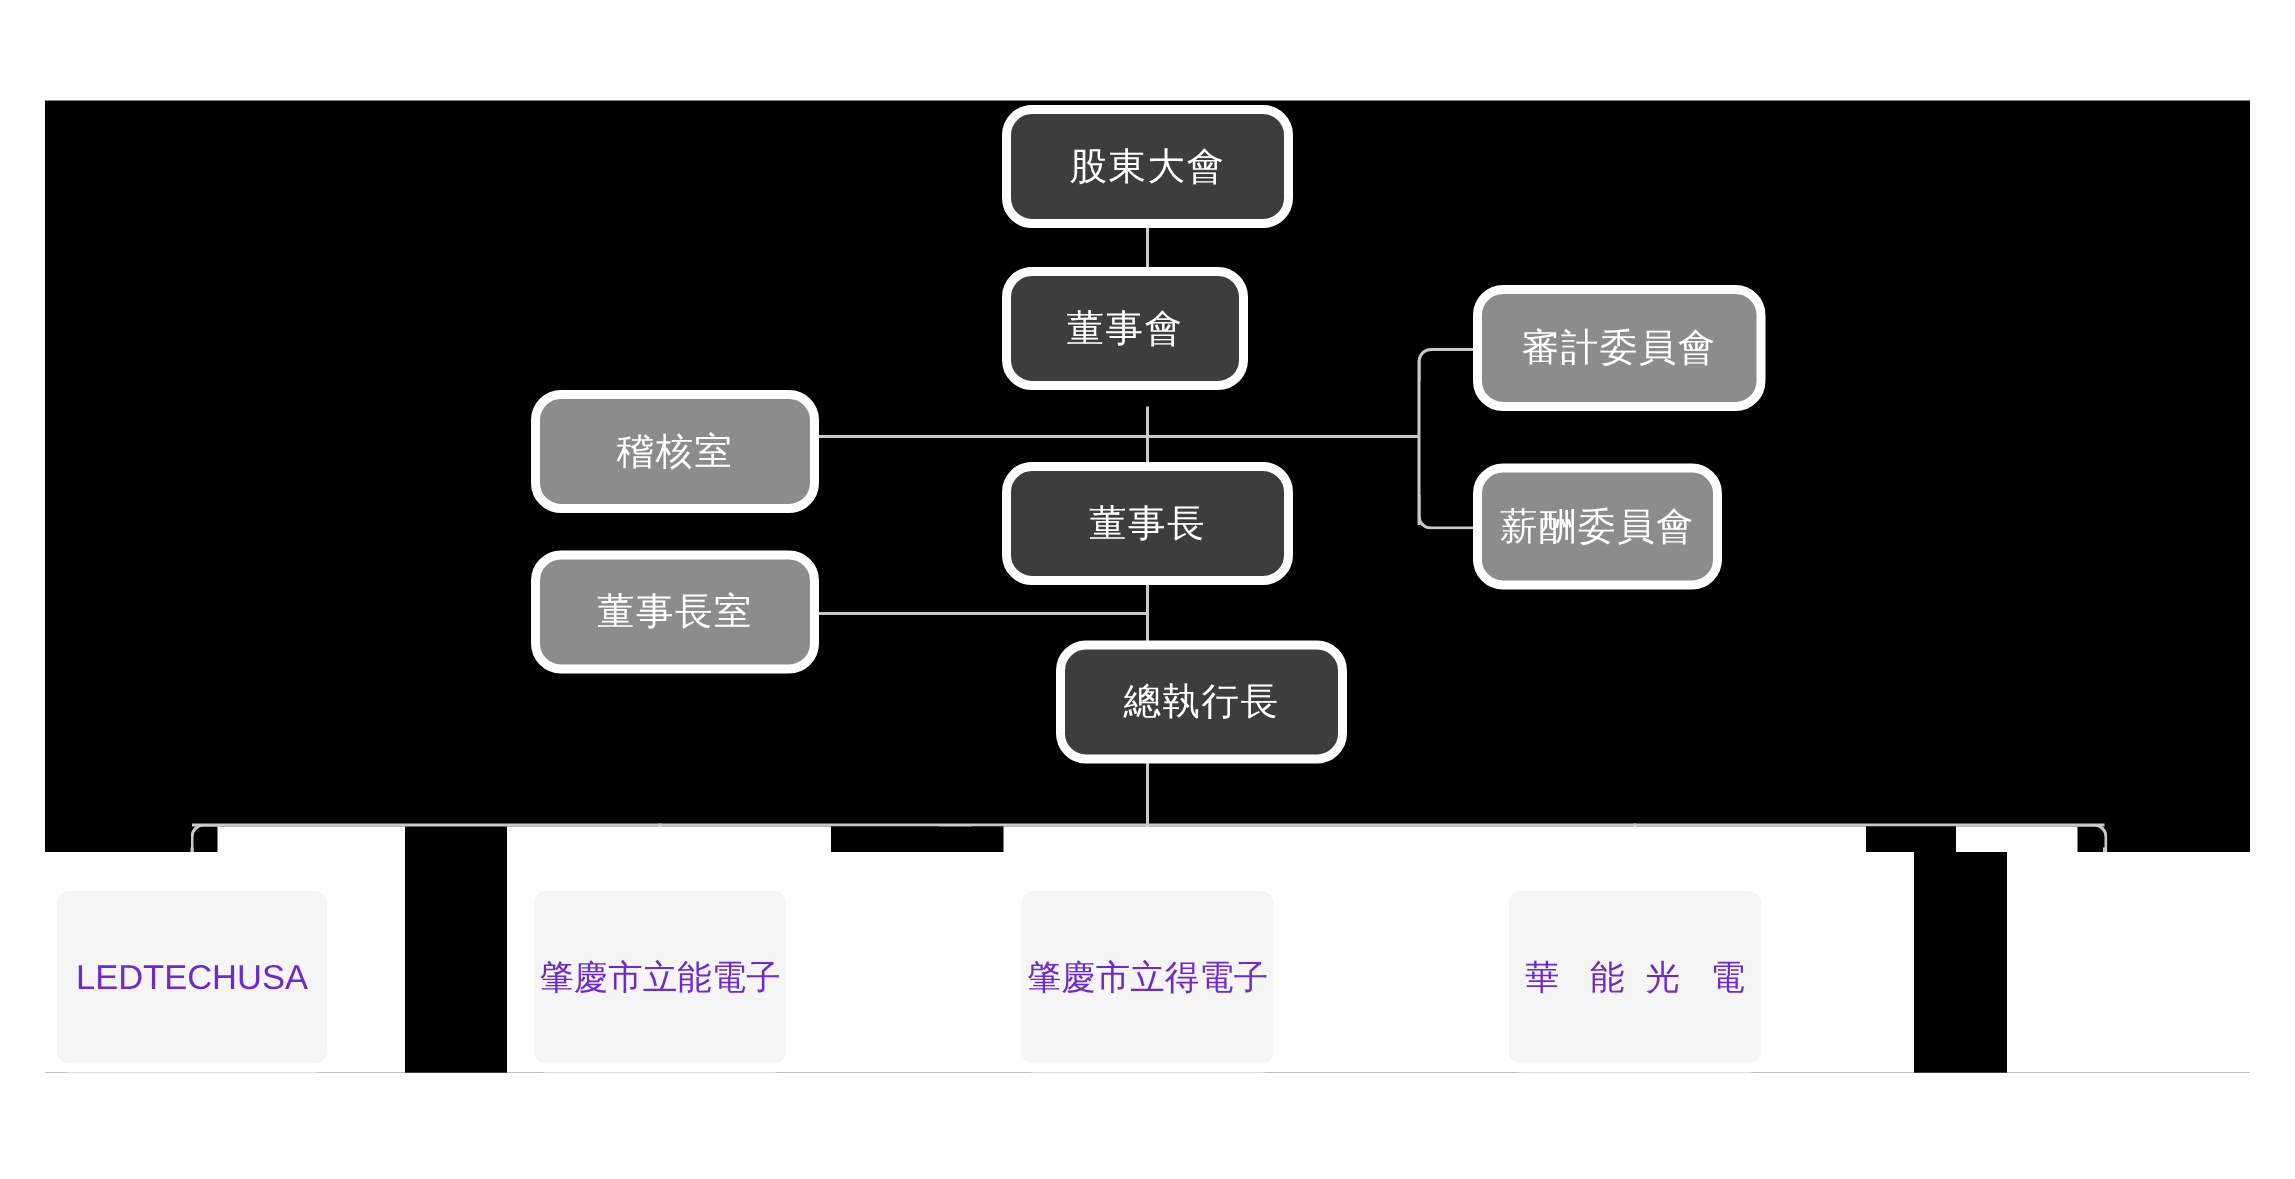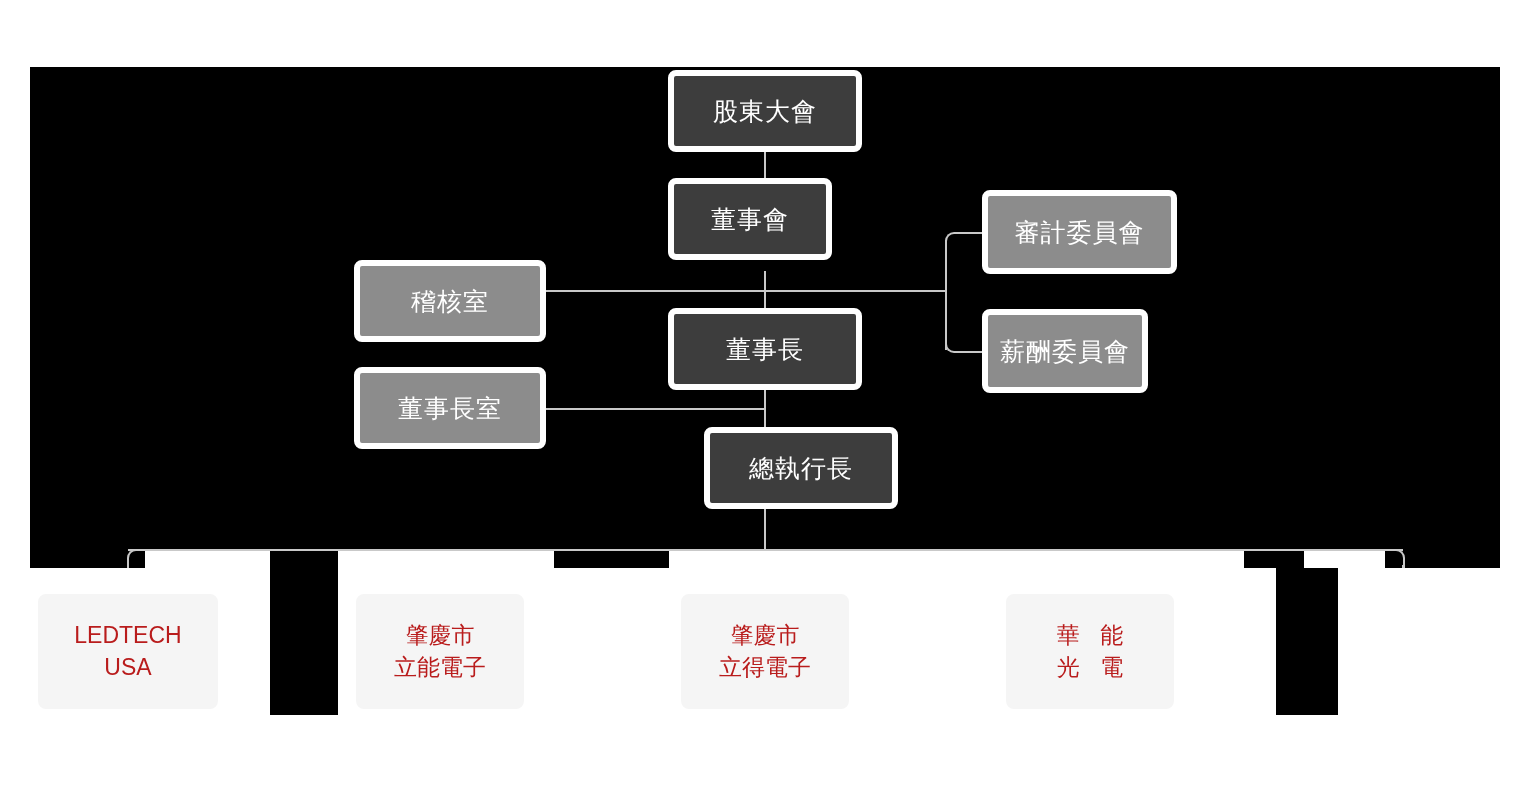--- a/index.html
+++ b/index.html
@@ -35,45 +35,44 @@
   .artifact-w{position:absolute;background:#ffffff;}
 
   
   .node{
     position:absolute;
     box-sizing:border-box;
     display:flex;
     align-items:center;
     justify-content:center;
     text-align:center;
-    border-radius:8px;
+    border-radius:20px;
     line-height:1.38;
     white-space:pre-line;
   }
   .node-dark{
     background:#3d3d3d;
     color:#ffffff;
     border:6px solid #ffffff;
     font-size:25px;
     letter-spacing:1px;
   }
   .node-gray{
     background:#8c8c8c;
     color:#ffffff;
     border:6px solid #ffffff;
     font-size:25px;
     letter-spacing:1px;
   }
   .node-leaf{
     background:#f5f5f5;
-    color:#b91c1c;
+    color:#6d28d9;
     border:6px solid #ffffff;
     font-size:23px;
     border-radius:14px;
-    flex-direction:column;
   }
   .leaf-line{display:block;}
   .leaf-spaced{letter-spacing:7px;text-indent:7px;}
 </style>
 </head>
 <body>
 
 <div id="stage">
 
   <div class="panel"></div>

